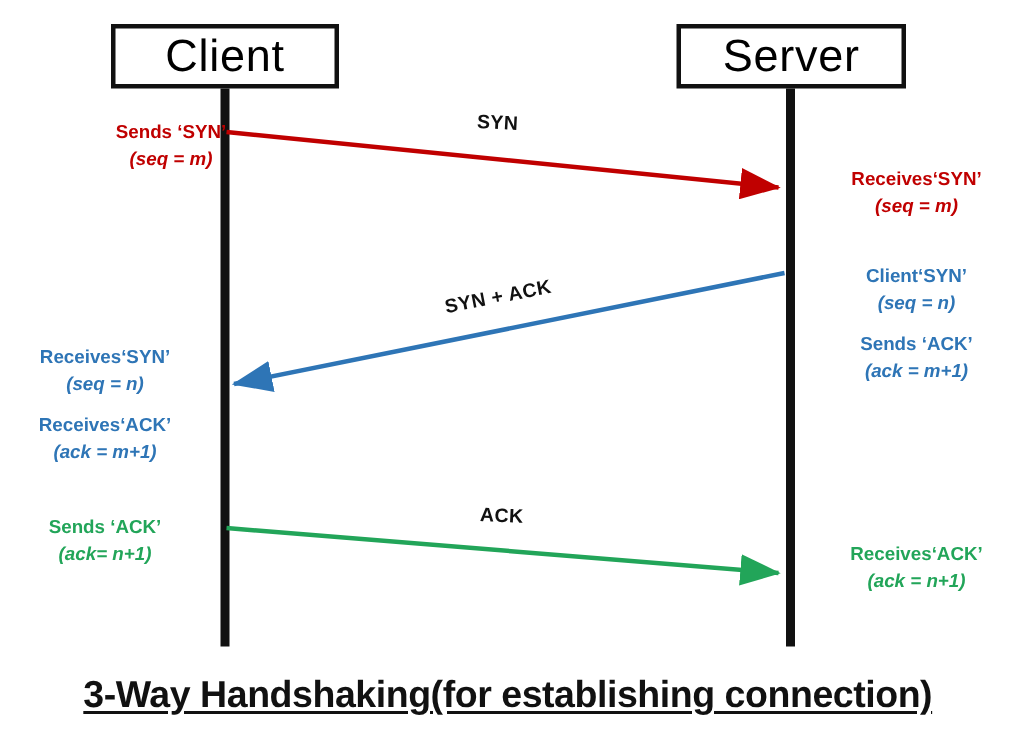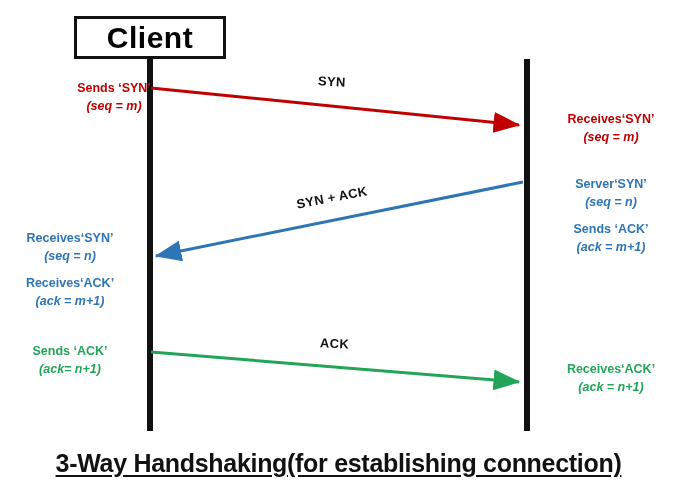--- a/index.html
+++ b/index.html
@@ -19,21 +19,21 @@
   }
   
   .node-box {
     position: absolute;
     box-sizing: border-box;
     background: #ffffff;
     border: 3px solid #111111;
     display: flex;
     align-items: center;
     justify-content: center;
-    font-weight: bold;
+    font-weight: normal;
     color: #000000;
     letter-spacing: .5px;
   }
   #client-box {
     left: 74px;  top: 16px;
     width: 152px; height: 43px;
     font-size: 30px;
   }
   #server-box {
     left: 451px; top: 16px;
@@ -114,20 +114,21 @@
   }
 </style>
 </head>
 <body>
 
 <div id="canvas">
 
   <div id="client-box" class="node-box">Client</div>
   <div id="client-lifeline" class="lifeline"></div>
 
+  <div id="server-box" class="node-box">Server</div>
   <div id="server-lifeline" class="lifeline"></div>
 
   <svg id="arrows" viewBox="0 0 677 493" xmlns="http://www.w3.org/2000/svg">
     <defs>
       <marker id="head-red" markerWidth="9" markerHeight="7" refX="8.5" refY="3.5" orient="auto" markerUnits="strokeWidth">
         <path d="M0,0 L9,3.5 L0,7 Z" fill="#C00000"></path>
       </marker>
       <marker id="head-blue" markerWidth="9" markerHeight="7" refX="8.5" refY="3.5" orient="auto" markerUnits="strokeWidth">
         <path d="M0,0 L9,3.5 L0,7 Z" fill="#2E75B6"></path>
       </marker>
@@ -166,21 +167,21 @@
     <span>Sends ‘ACK’</span>
     <span class="l2">(ack= n+1)</span>
   </div>
 
   <div id="note-server-recv-syn" class="note c-red">
     <span>Receives‘SYN’</span>
     <span class="l2">(seq = m)</span>
   </div>
 
   <div id="note-server-send-syn" class="note c-blue">
-    <span>Server‘SYN’</span>
+    <span>Client‘SYN’</span>
     <span class="l2">(seq = n)</span>
   </div>
 
   <div id="note-server-send-ack" class="note c-blue">
     <span>Sends ‘ACK’</span>
     <span class="l2">(ack = m+1)</span>
   </div>
 
   <div id="note-server-recv-ack" class="note c-green">
     <span>Receives‘ACK’</span>

